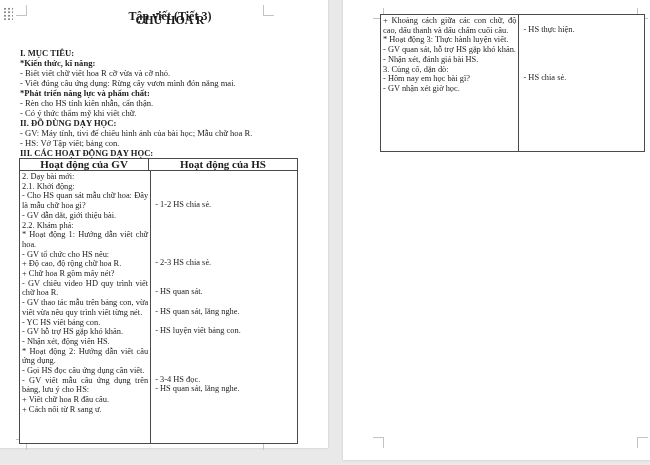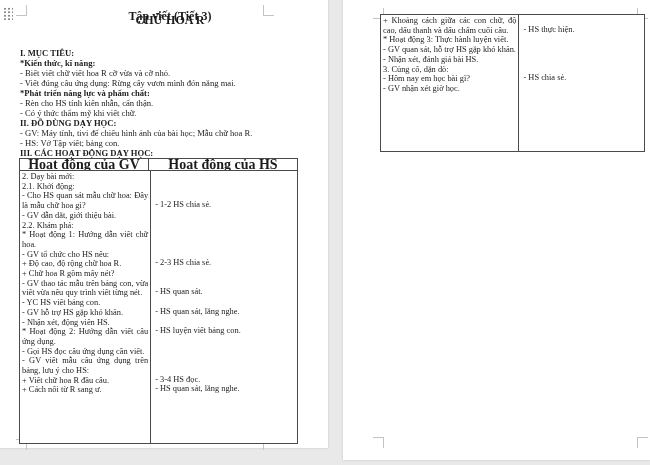--- a/index.html
+++ b/index.html
@@ -35,21 +35,21 @@
   .title2{top:15px;}
 
   .bodytext{position:absolute;left:20px;top:48px;width:278px;
             font-size:8.6px;line-height:10px;}
   .bodytext .tline{white-space:nowrap;}
 
   .doc-table{position:absolute;border:1px solid #4a4a4a;background:#fff;}
   .t1{left:19px;top:158px;width:277px;}
   .t2{left:37px;top:14px;width:263px;}
   .thead{display:flex;border-bottom:1px solid #4a4a4a;}
-  .thead .hc{font-weight:bold;font-size:14px;line-height:11px;height:11px;
+  .thead .hc{font-weight:bold;font-size:11px;line-height:11px;height:11px;
              text-align:center;overflow:hidden;}
   .tbody{display:flex;}
   .t1 .cgv{width:128px;border-right:1px solid #4a4a4a;}
   .t1 .chs{width:148px;}
   .t2 .cgv{width:135px;border-right:1px solid #4a4a4a;}
   .t2 .chs{width:126px;}
   .t1 .tbody{height:272px;}
   .t2 .tbody{height:136px;}
   .cell-gv{padding:1px 2px 0 2px;font-size:8.4px;line-height:9.7px;overflow:hidden;}
   .cell-gv .tline{text-align:justify;}
@@ -94,20 +94,21 @@
       <div class="cgv cell-gv">
           <div class="tline b">2. Dạy bài mới:</div>
           <div class="tline b">2.1. Khởi động:</div>
           <div class="tline">- Cho HS quan sát mẫu chữ hoa: Đây là mẫu chữ hoa gì?</div>
           <div class="tline">- GV dẫn dắt, giới thiệu bài.</div>
           <div class="tline b">2.2. Khám phá:</div>
           <div class="tline b">* Hoạt động 1: Hướng dẫn viết chữ hoa.</div>
           <div class="tline">- GV tổ chức cho HS nêu:</div>
           <div class="tline">+ Độ cao, độ rộng chữ hoa R.</div>
           <div class="tline">+ Chữ hoa R gồm mấy nét?</div>
+          <div class="tline">- GV chiếu video HD quy trình viết chữ hoa R.</div>
           <div class="tline">- GV thao tác mẫu trên bảng con, vừa viết vừa nêu quy trình viết từng nét.</div>
           <div class="tline">- YC HS viết bảng con.</div>
           <div class="tline">- GV hỗ trợ HS gặp khó khăn.</div>
           <div class="tline">- Nhận xét, động viên HS.</div>
           <div class="tline b">* Hoạt động 2: Hướng dẫn viết câu ứng dụng.</div>
           <div class="tline">- Gọi HS đọc câu ứng dụng cần viết.</div>
           <div class="tline">- GV viết mẫu câu ứng dụng trên bảng, lưu ý cho HS:</div>
           <div class="tline">+ Viết chữ hoa R đầu câu.</div>
           <div class="tline">+ Cách nối từ R sang ư.</div>
         </div>

